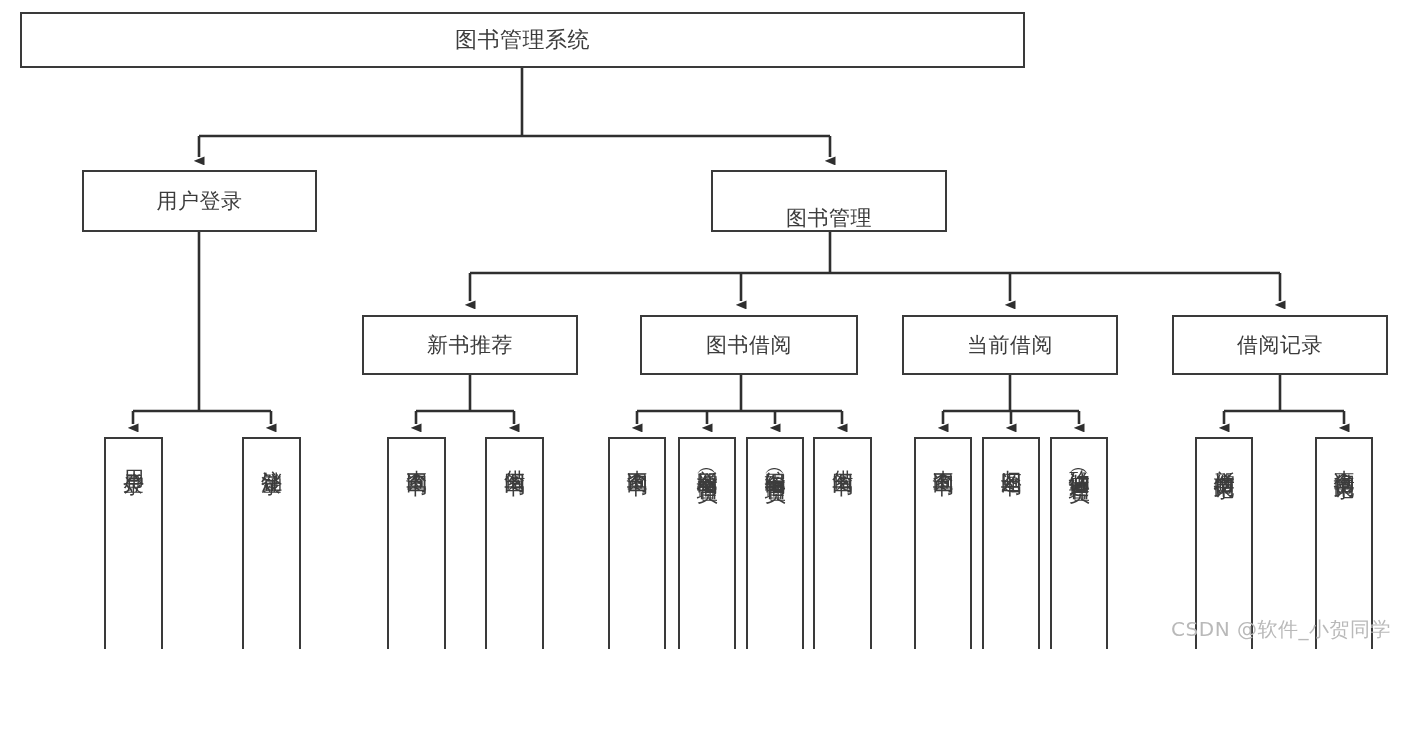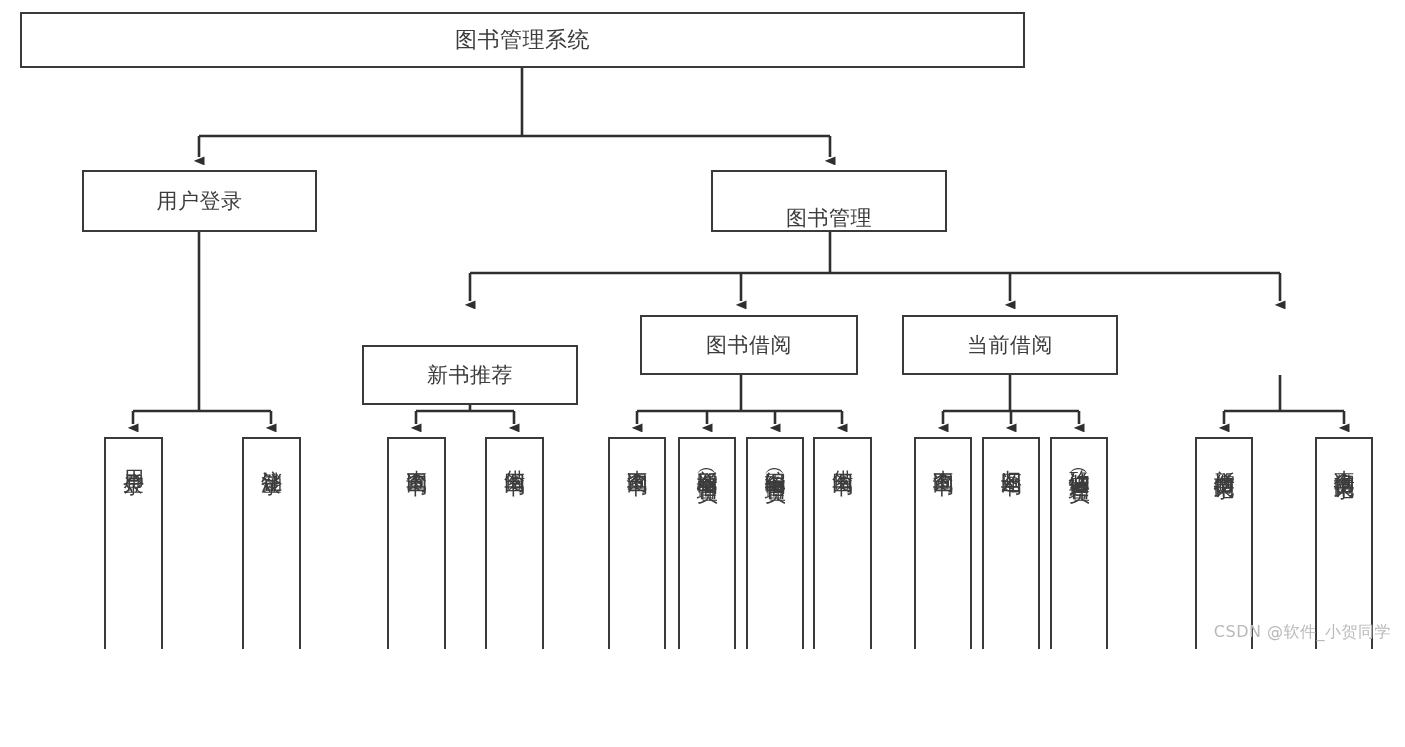--- a/index.html
+++ b/index.html
@@ -57,21 +57,21 @@
     letter-spacing: 2px;
     white-space: nowrap;
     -webkit-text-orientation: upright;
   }
   .node.root .label { font-size: 22px; }
 
   .watermark {
     position: absolute;
     right: 14px;
     bottom: 6px;
-    font-size: 16px;
+    font-size: 20px;
     color: #b9b9b9;
     letter-spacing: 0.5px;
     white-space: nowrap;
     user-select: none;
   }
 </style>
 </head>
 <body>
 
 <div id="canvas">
@@ -131,29 +131,32 @@
     <span class="label">图书管理系统</span>
   </div>
 
   <div class="node" style="left:82px; top:170px; width:235px; height:62px;">
     <span class="label">用户登录</span>
   </div>
   <div class="node" style="left:711px; top:170px; width:236px; height:62px;align-items:flex-end;">
     <span class="label">图书管理</span>
   </div>
 
-  <div class="node" style="left:362px; top:315px; width:216px; height:60px;margin-top:30px;">
+  <div class="node" style="left:362px; top:315px; width:216px; height:60px;">
     <span class="label">新书推荐</span>
   </div>
   <div class="node" style="left:632px; top:315px; width:218px; height:60px;margin-left:8px;">
     <span class="label">图书借阅</span>
   </div>
   <div class="node" style="left:902px; top:315px; width:216px; height:60px;text-align:center;">
     <span class="label">当前借阅</span>
   </div>
+  <div class="node" style="left:1172px; top:315px; width:216px; height:60px;">
+    <span class="label">借阅记录</span>
+  </div>
 
   <div class="node vert" style="left:104px; top:437px; width:59px; height:298px;">
     <span class="label">用户登录</span>
   </div>
   <div class="node vert" style="left:242px; top:437px; width:59px; height:298px;">
     <span class="label">注销登录</span>
   </div>
 
   <div class="node vert" style="left:387px; top:437px; width:59px; height:298px;">
     <span class="label">查询图书</span>

